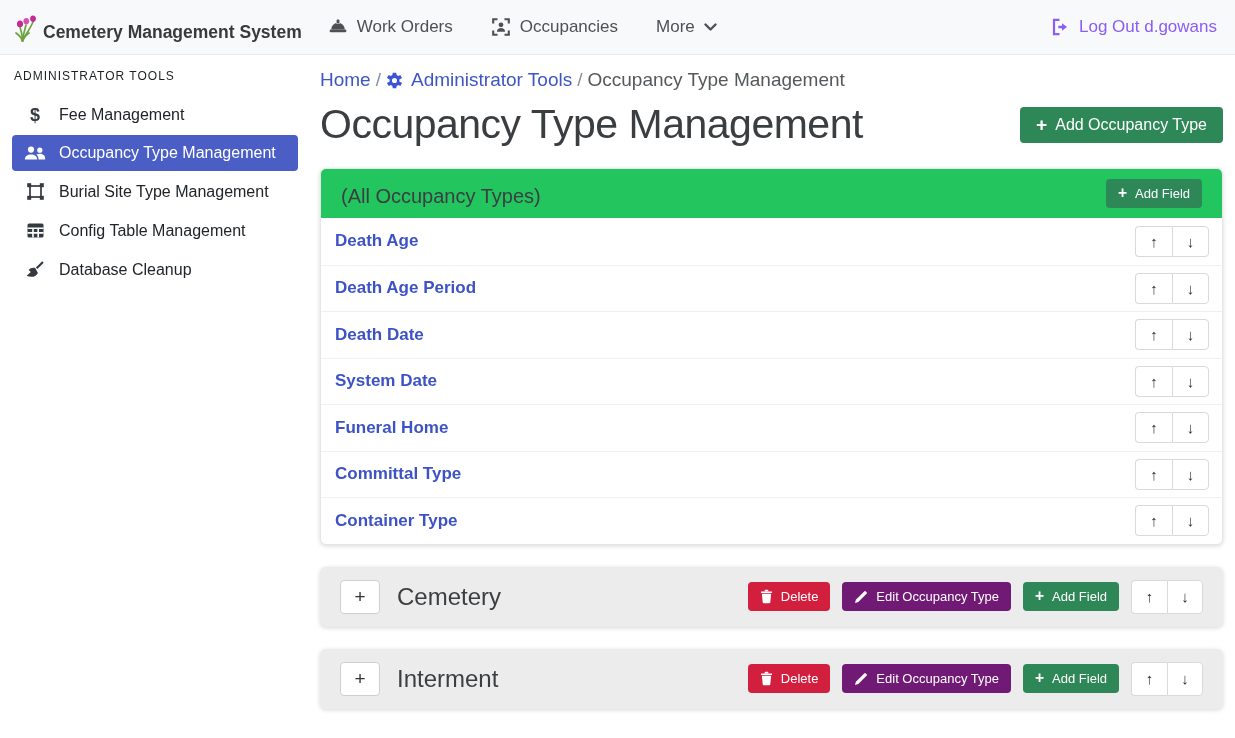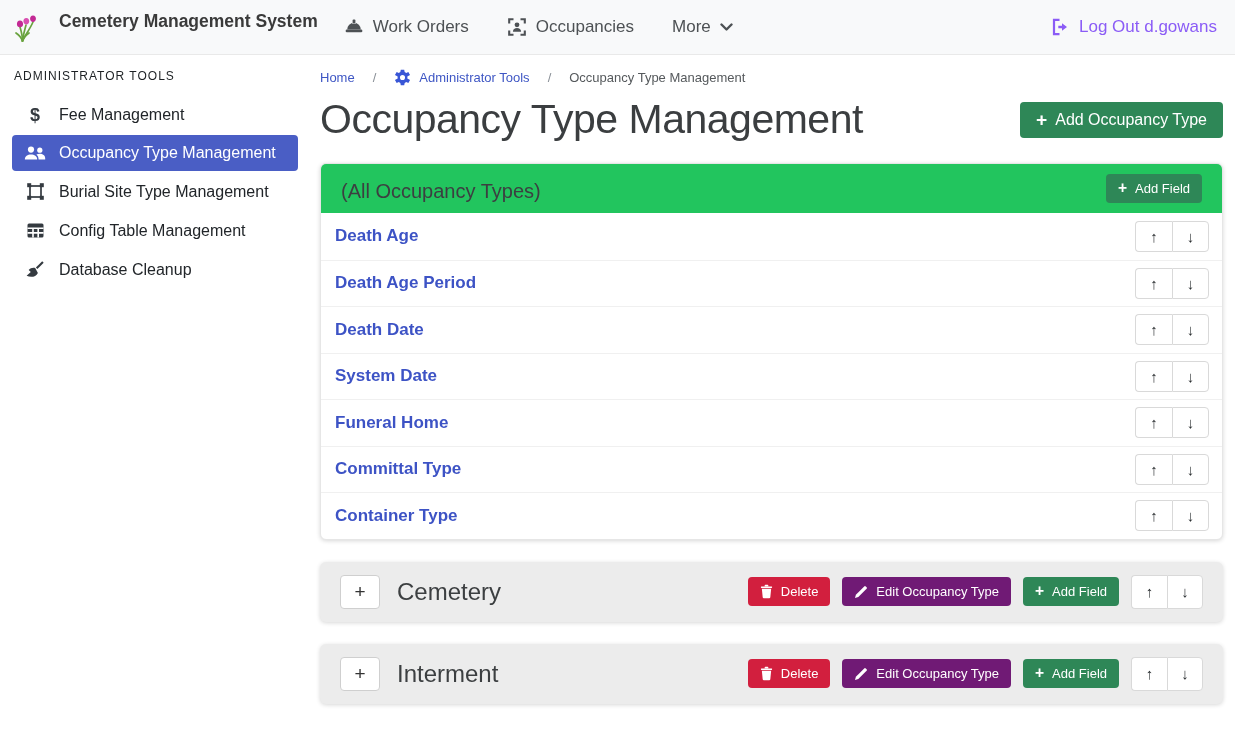--- a/index.html
+++ b/index.html
@@ -14,21 +14,21 @@
   
   .navbar {
     height: 55px;
     background: #f8f9fa;
     border-bottom: 1px solid #e9e9e9;
     display: flex;
     align-items: center;
     padding: 0 18px 0 12px;
   }
   .brand {
-    display: flex; align-items: flex-start; gap: 20px;
+    display: flex; align-items: flex-end; gap: 4px;
     color: #3a3a3a; font-size: 17.5px; font-weight: bold;
   }
   .nav-links { display: flex; align-items: center; margin-left: 26px; gap: 38px; }
   .nav-link {
     display: flex; align-items: center; gap: 9px;
     color: #4d5154; font-size: 17px;
   }
   .nav-link svg { color: #4d5154; }
   .navbar-right { margin-left: auto; }
   .logout-link { display: flex; align-items: center; gap: 9px; color: #8b5cf6; font-size: 17px; }
@@ -47,22 +47,22 @@
   }
   .side-item .icn { width: 22px; display: flex; justify-content: center; color: #343a40; }
   .side-item.active { background: #4a5ec5; color: #ffffff; }
   .side-item.active .icn { color: #ffffff; }
   .dollar-glyph { font-size: 18px; font-weight: bold; line-height: 1; }
 
   .main { flex: 1; padding: 0 12px 0 10px; }
 
   
   .breadcrumb {
-    display: flex; align-items: center; gap: 18px;
-    padding: 14px 0 2px 0; font-size: 13px;
+    display: flex; align-items: center; gap: 5px;
+    padding: 14px 0 2px 0; font-size: 19px;
   }
   .crumb-link { color: #3e56c4; display: flex; align-items: center; gap: 8px; }
   .crumb-sep { color: #8a9097; }
   .crumb-current { color: #55595c; }
 
   
   .title-row { display: flex; align-items: center; margin: 8px 0 20px 0; }
   .page-title { font-size: 41px; font-weight: 400; color: #3b3e40; flex: 1; letter-spacing: -0.5px; }
 
   .btn { border: none; border-radius: 4px; color: #fff; display: inline-flex; align-items: center; gap: 8px; cursor: pointer; font-family: inherit; }

